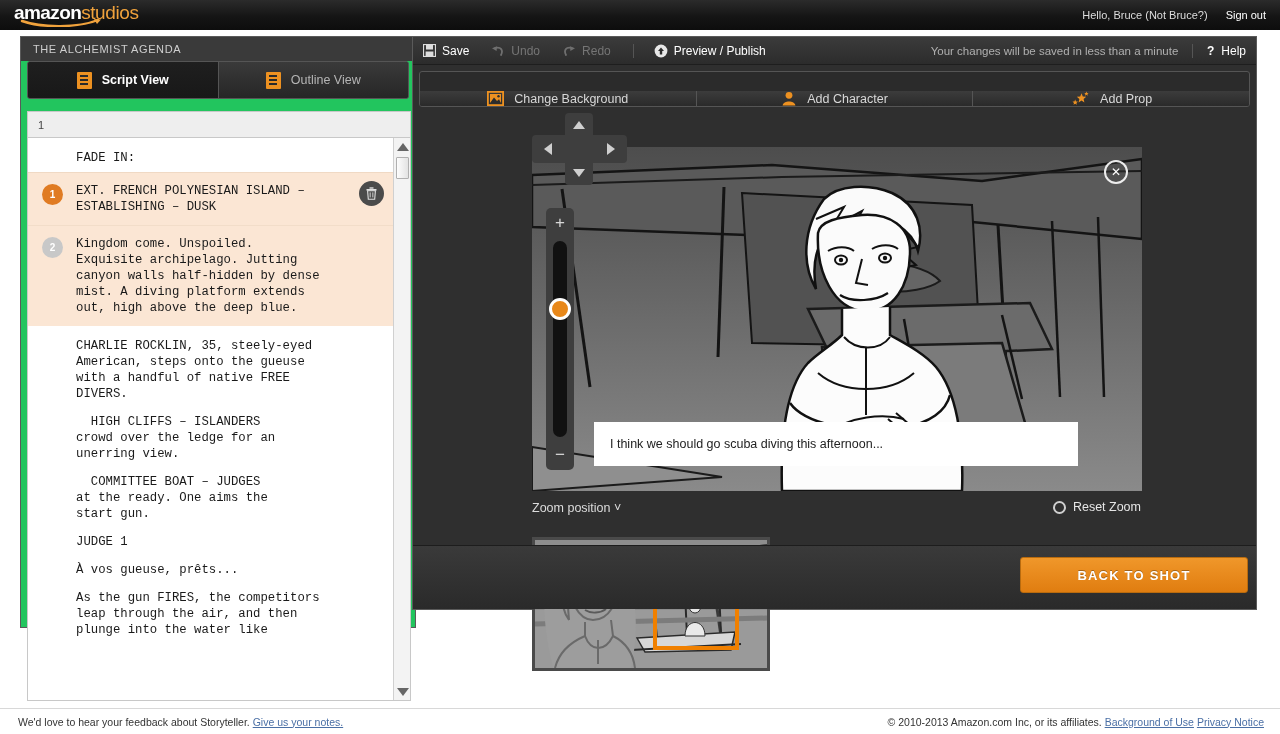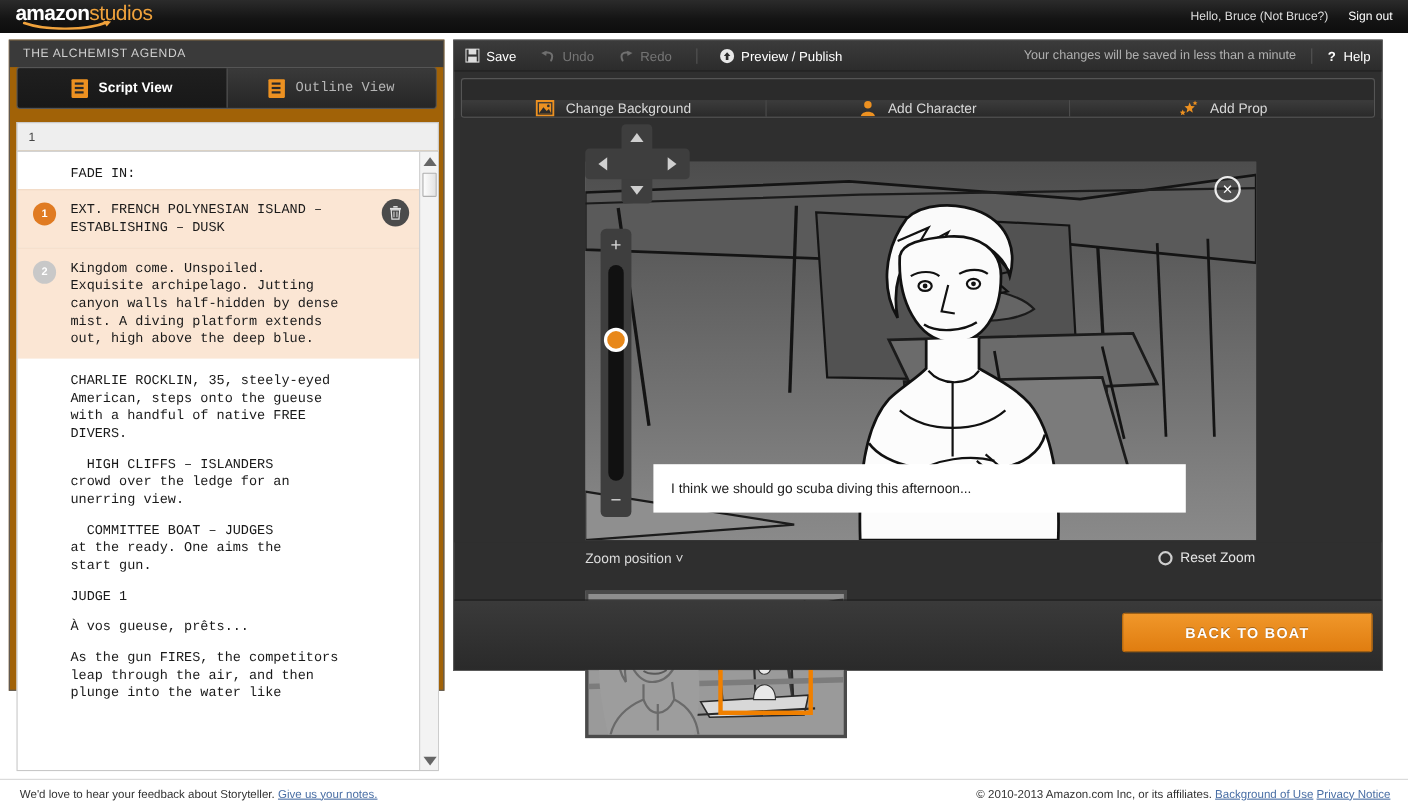--- a/index.html
+++ b/index.html
@@ -22,22 +22,22 @@
   .logo-studios { color: #f0a23c; font-size: 19px; font-weight: normal; letter-spacing: -0.4px; }
   .logo-swoosh { margin-top: -4px; margin-left: 6px; }
   .topbar-right {
     margin-left: auto; margin-right: 14px; display: flex; align-items: center; gap: 18px;
   }
   .topbar-right span { color: #ddd; font-size: 11px; }
   .topbar-right .signout { color: #fff; }
 
   
   .left-panel {
-    position: absolute; left: 8px; top: 36px; width: 396px; height: 592px;
-    background: #a16207;
+    position: absolute; left: 20px; top: 36px; width: 396px; height: 592px;
+    background: #22c55e;
     border: 1px solid #5a5a5a;
   }
   .panel-title {
     height: 24px; display: flex; align-items: center; padding-left: 12px;
     color: #cfcfcf; font-size: 11px; letter-spacing: 0.6px;
     background: #3a3a3a;
   }
   .view-tabs {
     display: flex; margin: 0 6px 0 6px; height: 38px;
     border: 1px solid #555; border-radius: 3px; overflow: hidden;
@@ -45,21 +45,21 @@
   }
   .view-tab {
     flex: 1; display: flex; align-items: center; justify-content: center; gap: 10px;
     font-size: 12.5px; cursor: pointer;
     background: linear-gradient(180deg, #3a3a3a 0%, #262626 100%);
   }
   .view-tab.active {
     background: linear-gradient(180deg, #1f1f1f 0%, #181818 100%);
     color: #fff; font-weight: bold;
   }
-  .view-tab:not(.active) { color: #b5b5b5; border-left: 1px solid #555; font-family: Liberation Mono, monospace; }
+  .view-tab:not(.active) { color: #b5b5b5; border-left: 1px solid #555; }
   .doc-icon {
     width: 15px; height: 17px; background: #ed9121; border-radius: 1px;
     display: flex; flex-direction: column; justify-content: center; align-items: center; gap: 2px;
   }
   .doc-icon i { display: block; width: 8px; height: 2px; background: #2a2a2a; }
 
   .page-num-bar {
     position: absolute; left: 6px; top: 74px; width: 384px; height: 26px;
     background: #eeeeee; border: 1px solid #c8c8c8; border-bottom: none;
     display: flex; align-items: center; padding-left: 10px;
@@ -522,21 +522,21 @@
         <path d="M50 82 L50 96 C36 102, 24 112, 20 128 M76 80 L78 96 C90 102, 98 112, 100 128" stroke="#6a6a6a" stroke-width="2" fill="none"></path>
         <path d="M50 96 C56 112, 70 112, 78 96" stroke="#6a6a6a" stroke-width="2" fill="none"></path>
         <path d="M63 100 L63 124" stroke="#6a6a6a" stroke-width="2" fill="none"></path>
       </svg>
       <div class="thumb-sel"></div>
     </div>
   </div>
 
   <div class="bottom-bar">
     <div class="back-btn">
-      <span>BACK TO BOAT</span>
+      <span>BACK TO SHOT</span>
     </div>
   </div>
 </div>
 
 <div class="footer">
   <div class="footer-left">
     <span>We'd love to hear your feedback about Storyteller.</span>
     <span class="flink">Give us your notes.</span>
   </div>
   <div class="footer-right">

